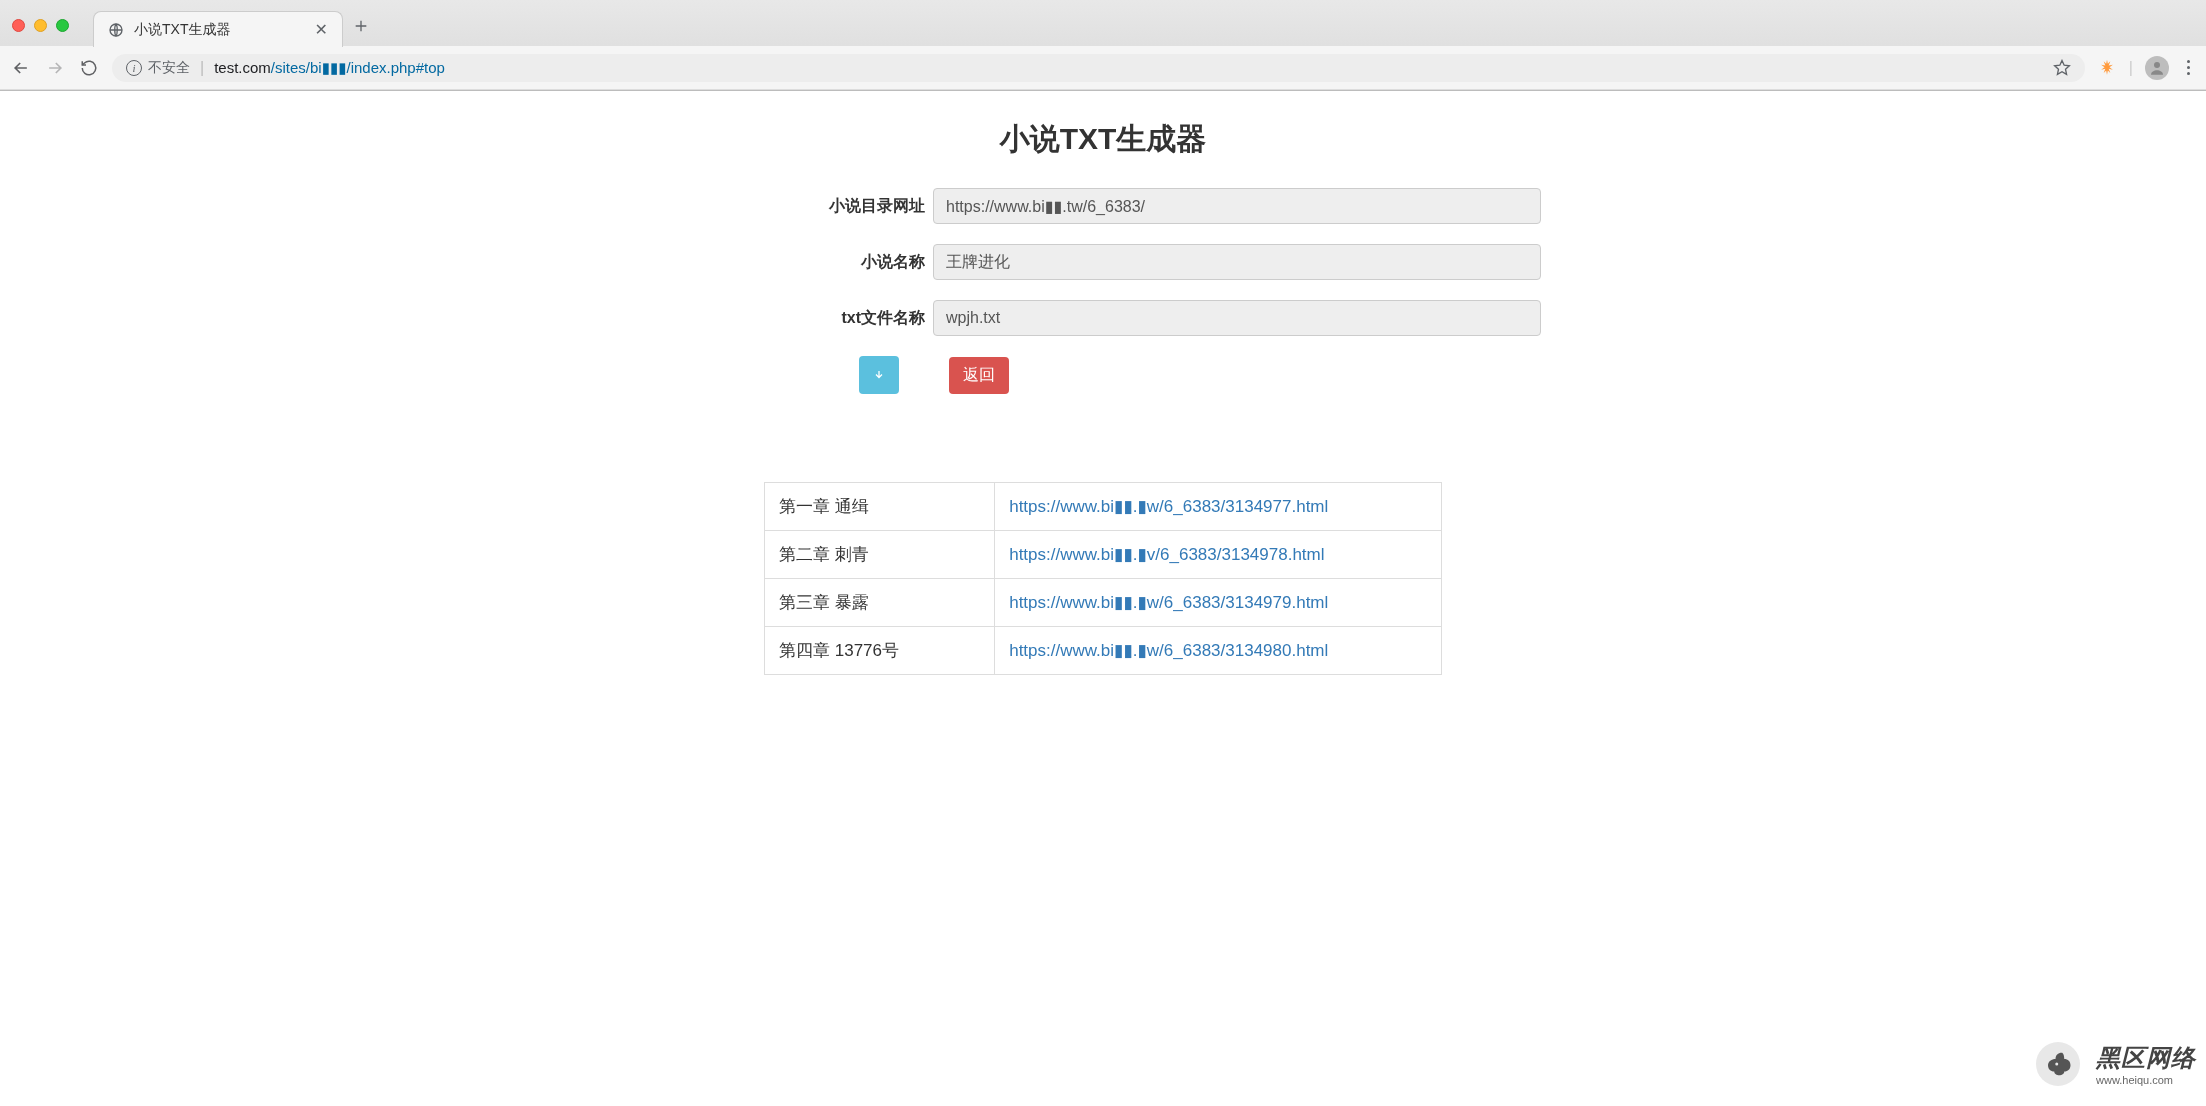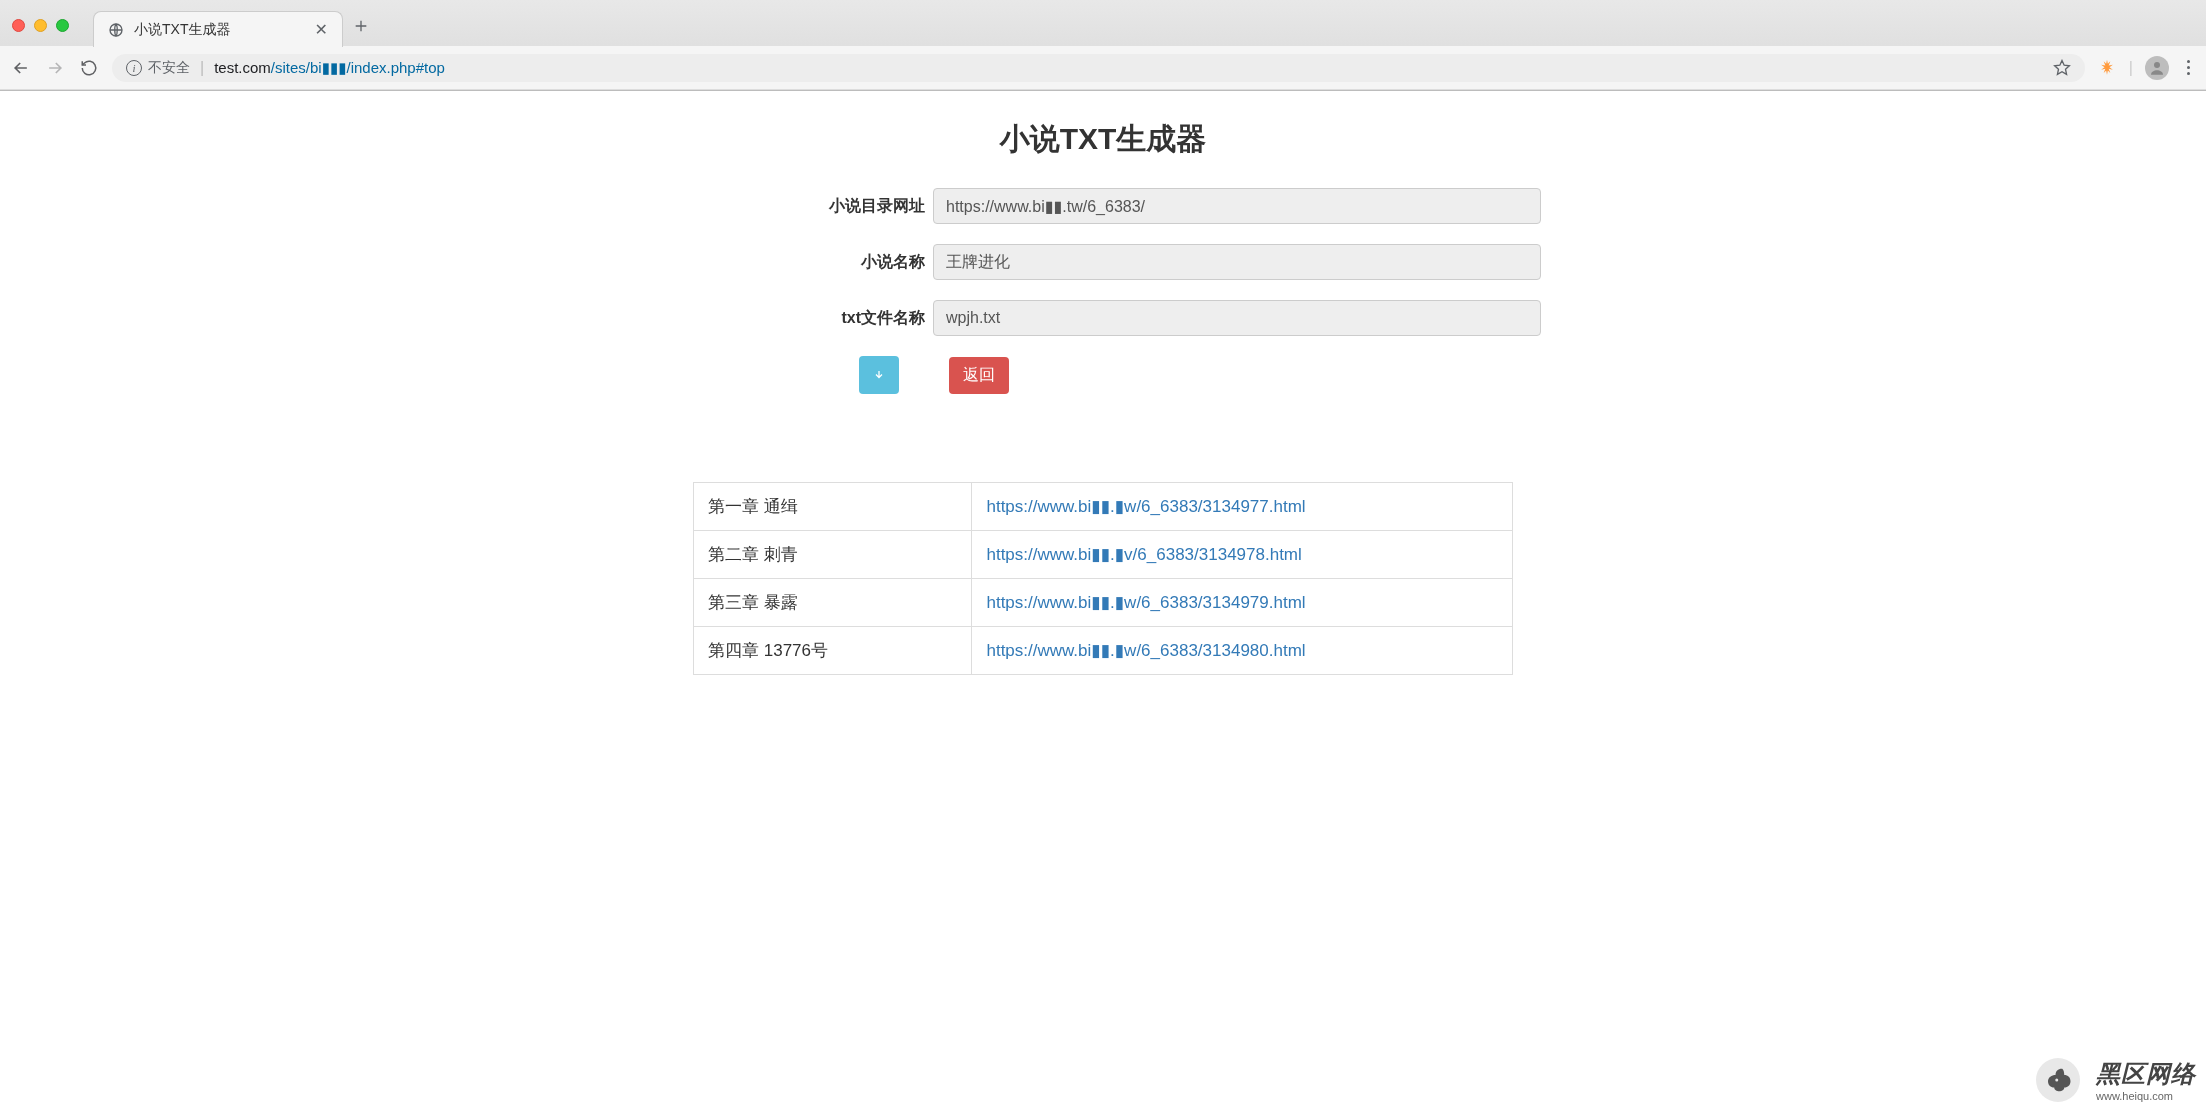--- a/index.html
+++ b/index.html
@@ -39,27 +39,27 @@
 .page { max-width: 900px; margin: 0 auto; padding: 20px 0 40px; }
 .page-title { text-align: center; font-size: 30px; font-weight: bold; color: #333; margin: 8px 0 28px; }
 .form-row { display: flex; align-items: center; margin-bottom: 20px; }
 .form-label { width: 280px; text-align: right; padding-right: 8px; font-size: 16px; font-weight: bold; color: #333; }
 .form-input { flex: 1; padding: 8px 12px; font-size: 16px; border: 1px solid #ccc; border-radius: 4px; background: #eeeeee; color: #555; margin-right: 12px; }
 .btn-row { display: flex; align-items: center; gap: 12px; padding-left: 206px; margin-bottom: 88px; }
 .btn { border: none; border-radius: 4px; padding: 8px 14px; font-size: 16px; cursor: pointer; color: #fff; }
 .btn-download { background: #5bc0de; width: 40px; height: 38px; display: flex; align-items: center; justify-content: center; }
 .btn-primary { background: #337ab7; flex: 1; min-width: 440px; }
 .btn-danger { background: #d9534f; margin-left: 38px; }
-.chapter-table { width: 820px; margin: 0 auto; border-collapse: collapse; border: 1px solid #ddd; }
+.chapter-table { width: 678px; margin: 0 auto; border-collapse: collapse; border: 1px solid #ddd; }
 .chapter-table td { border: 1px solid #ddd; padding: 12px 14px; font-size: 17px; vertical-align: middle; }
 .chapter-table td:first-child { width: 34%; color: #333; }
 .chapter-table a { color: #337ab7; text-decoration: none; }
 
 
-.watermark { position: fixed; bottom: 4px; right: 10px; display: flex; align-items: flex-start; gap: 16px; color: #444; }
+.watermark { position: fixed; bottom: 20px; right: 10px; display: flex; align-items: flex-start; gap: 16px; color: #444; }
 .wm-logo { width: 44px; height: 44px; border-radius: 50%; background: #e8e8e8; display: flex; align-items: center; justify-content: center; }
 .wm-txt-cn { font-size: 24px; font-weight: bold; font-style: italic; letter-spacing: 1px; }
 .wm-txt-en { font-size: 11px; color: #666; }
 
 svg { display: block; }
 </style>
 </head>
 <body>
 
 <div class="browser-chrome">

